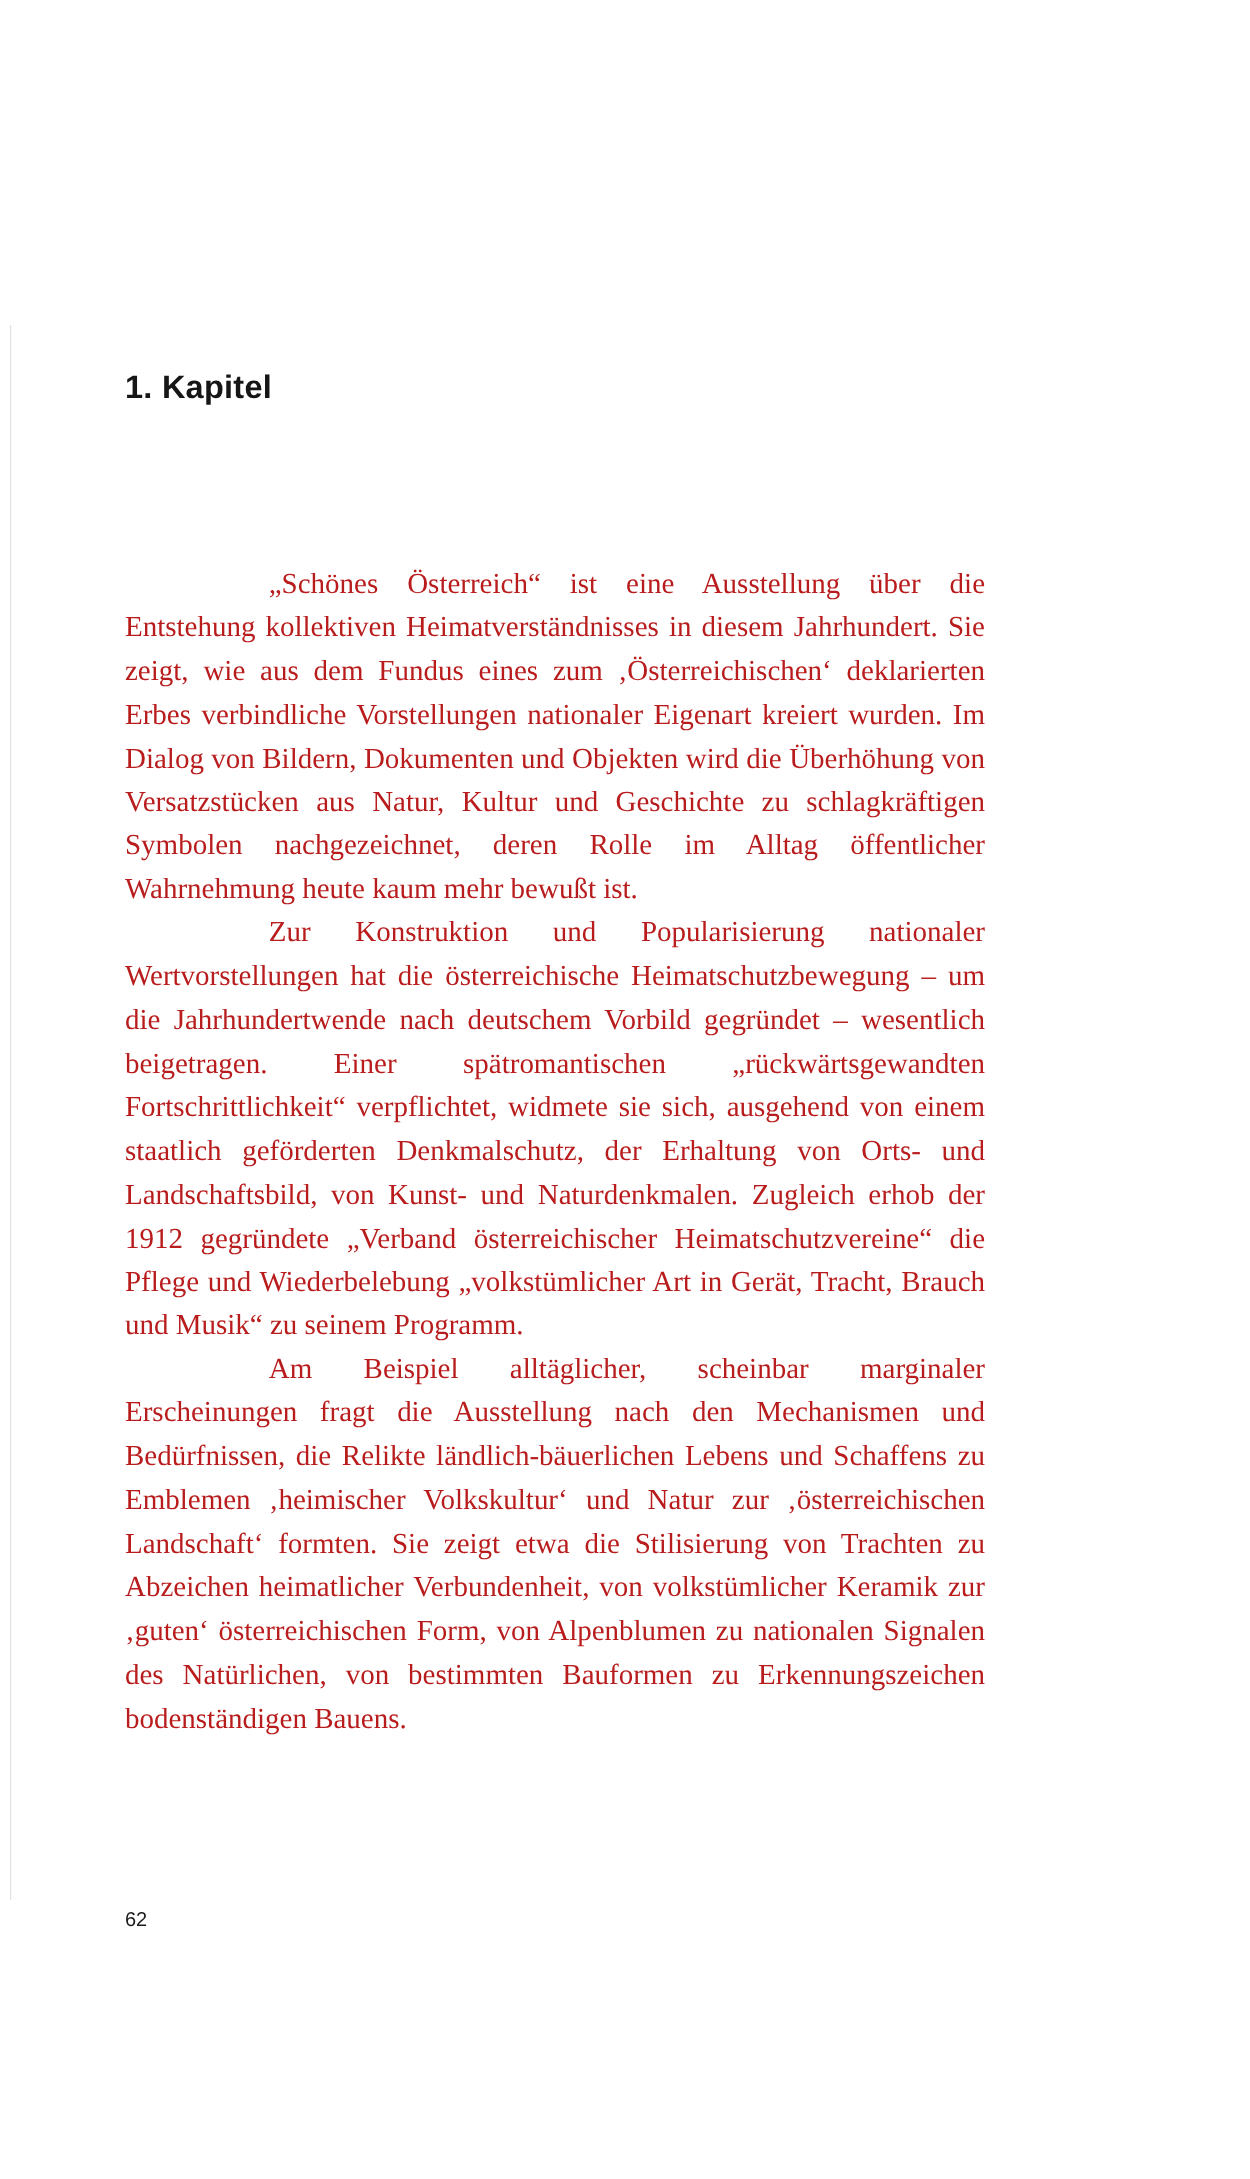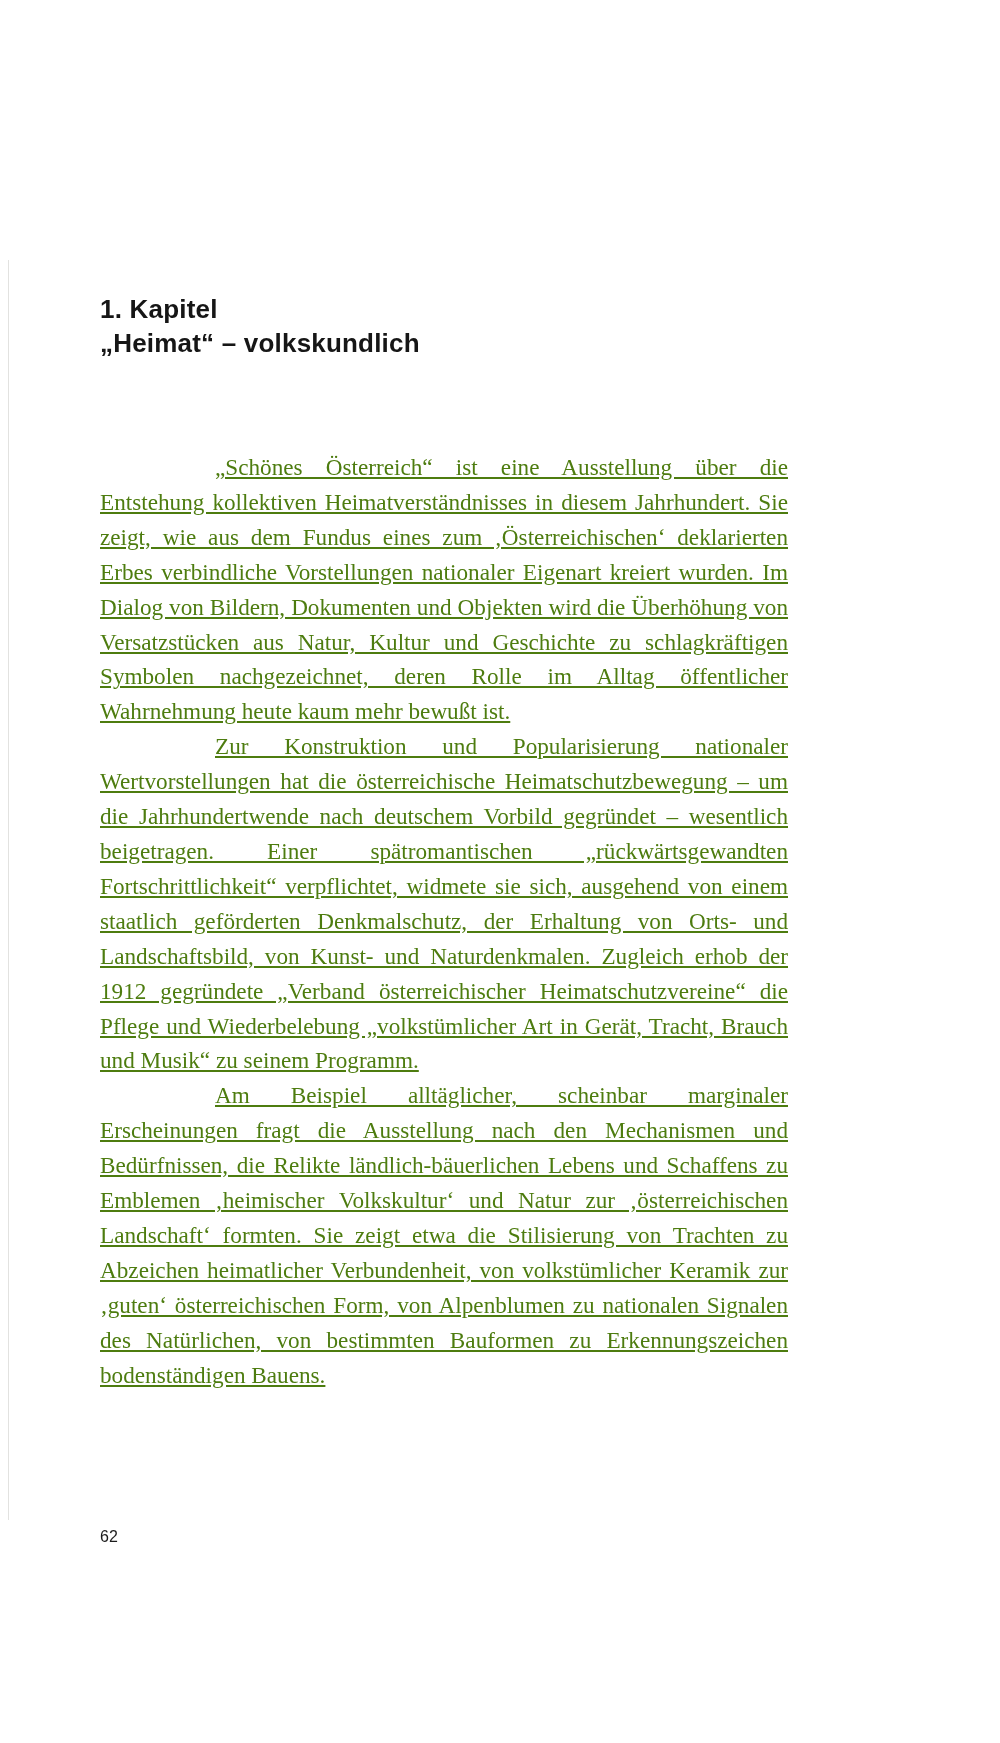--- a/index.html
+++ b/index.html
@@ -39,22 +39,21 @@
   .body-text {
     position: absolute;
     left: 100px;
     top: 450px;
     width: 688px;
     font-size: 23.2px;
     line-height: 34.9px;
     text-align: justify;
     hyphens: auto;
     -webkit-hyphens: auto;
-    color: #4d7c0f;
-    text-decoration: underline;
+    color: #b91c1c;
   }
   .body-text p {
     margin: 0;
     padding: 0;
     text-indent: 115px;
   }
   .page-number {
     position: absolute;
     left: 100px;
     top: 1528px;
@@ -65,21 +64,20 @@
 </style>
 </head>
 <body>
 
 <div class="page">
 
   <div class="scan-edge"></div>
 
   <header class="chapter-heading">
     <div>1. Kapitel</div>
-    <div>„Heimat“ – volkskundlich</div>
   </header>
 
   <main class="body-text">
     <p>„Schönes Österreich“ ist eine Ausstellung über die Entstehung kollektiven Heimatverständnisses in diesem Jahrhundert. Sie zeigt, wie aus dem Fundus eines zum ‚Österreichischen‘ deklarierten Erbes verbindliche Vorstellungen nationaler Eigenart kreiert wurden. Im Dialog von Bildern, Dokumenten und Objekten wird die Überhöhung von Versatzstücken aus Natur, Kultur und Geschichte zu schlagkräftigen Symbolen nachgezeichnet, deren Rolle im Alltag öffentlicher Wahrnehmung heute kaum mehr bewußt ist.</p>
     <p>Zur Konstruktion und Popularisierung nationaler Wertvorstellungen hat die österreichische Heimatschutzbewegung – um die Jahrhundertwende nach deutschem Vorbild gegründet – wesentlich beigetragen. Einer spätromantischen „rückwärtsgewandten Fortschrittlichkeit“ verpflichtet, widmete sie sich, ausgehend von einem staatlich geförderten Denkmalschutz, der Erhaltung von Orts- und Landschaftsbild, von Kunst- und Naturdenkmalen. Zugleich erhob der 1912 gegründete „Verband österreichischer Heimatschutzvereine“ die Pflege und Wiederbelebung „volkstümlicher Art in Gerät, Tracht, Brauch und Musik“ zu seinem Programm.</p>
     <p>Am Beispiel alltäglicher, scheinbar marginaler Erscheinungen fragt die Ausstellung nach den Mechanismen und Bedürfnissen, die Relikte ländlich-bäuerlichen Lebens und Schaffens zu Emblemen ‚heimischer Volkskultur‘ und Natur zur ‚österreichischen Landschaft‘ formten. Sie zeigt etwa die Stilisierung von Trachten zu Abzeichen heimatlicher Verbundenheit, von volkstümlicher Keramik zur ‚guten‘ österreichischen Form, von Alpenblumen zu nationalen Signalen des Natürlichen, von bestimmten Bauformen zu Erkennungszeichen bodenständigen Bauens.</p>
   </main>
 
   <span class="page-number">62</span>
 

